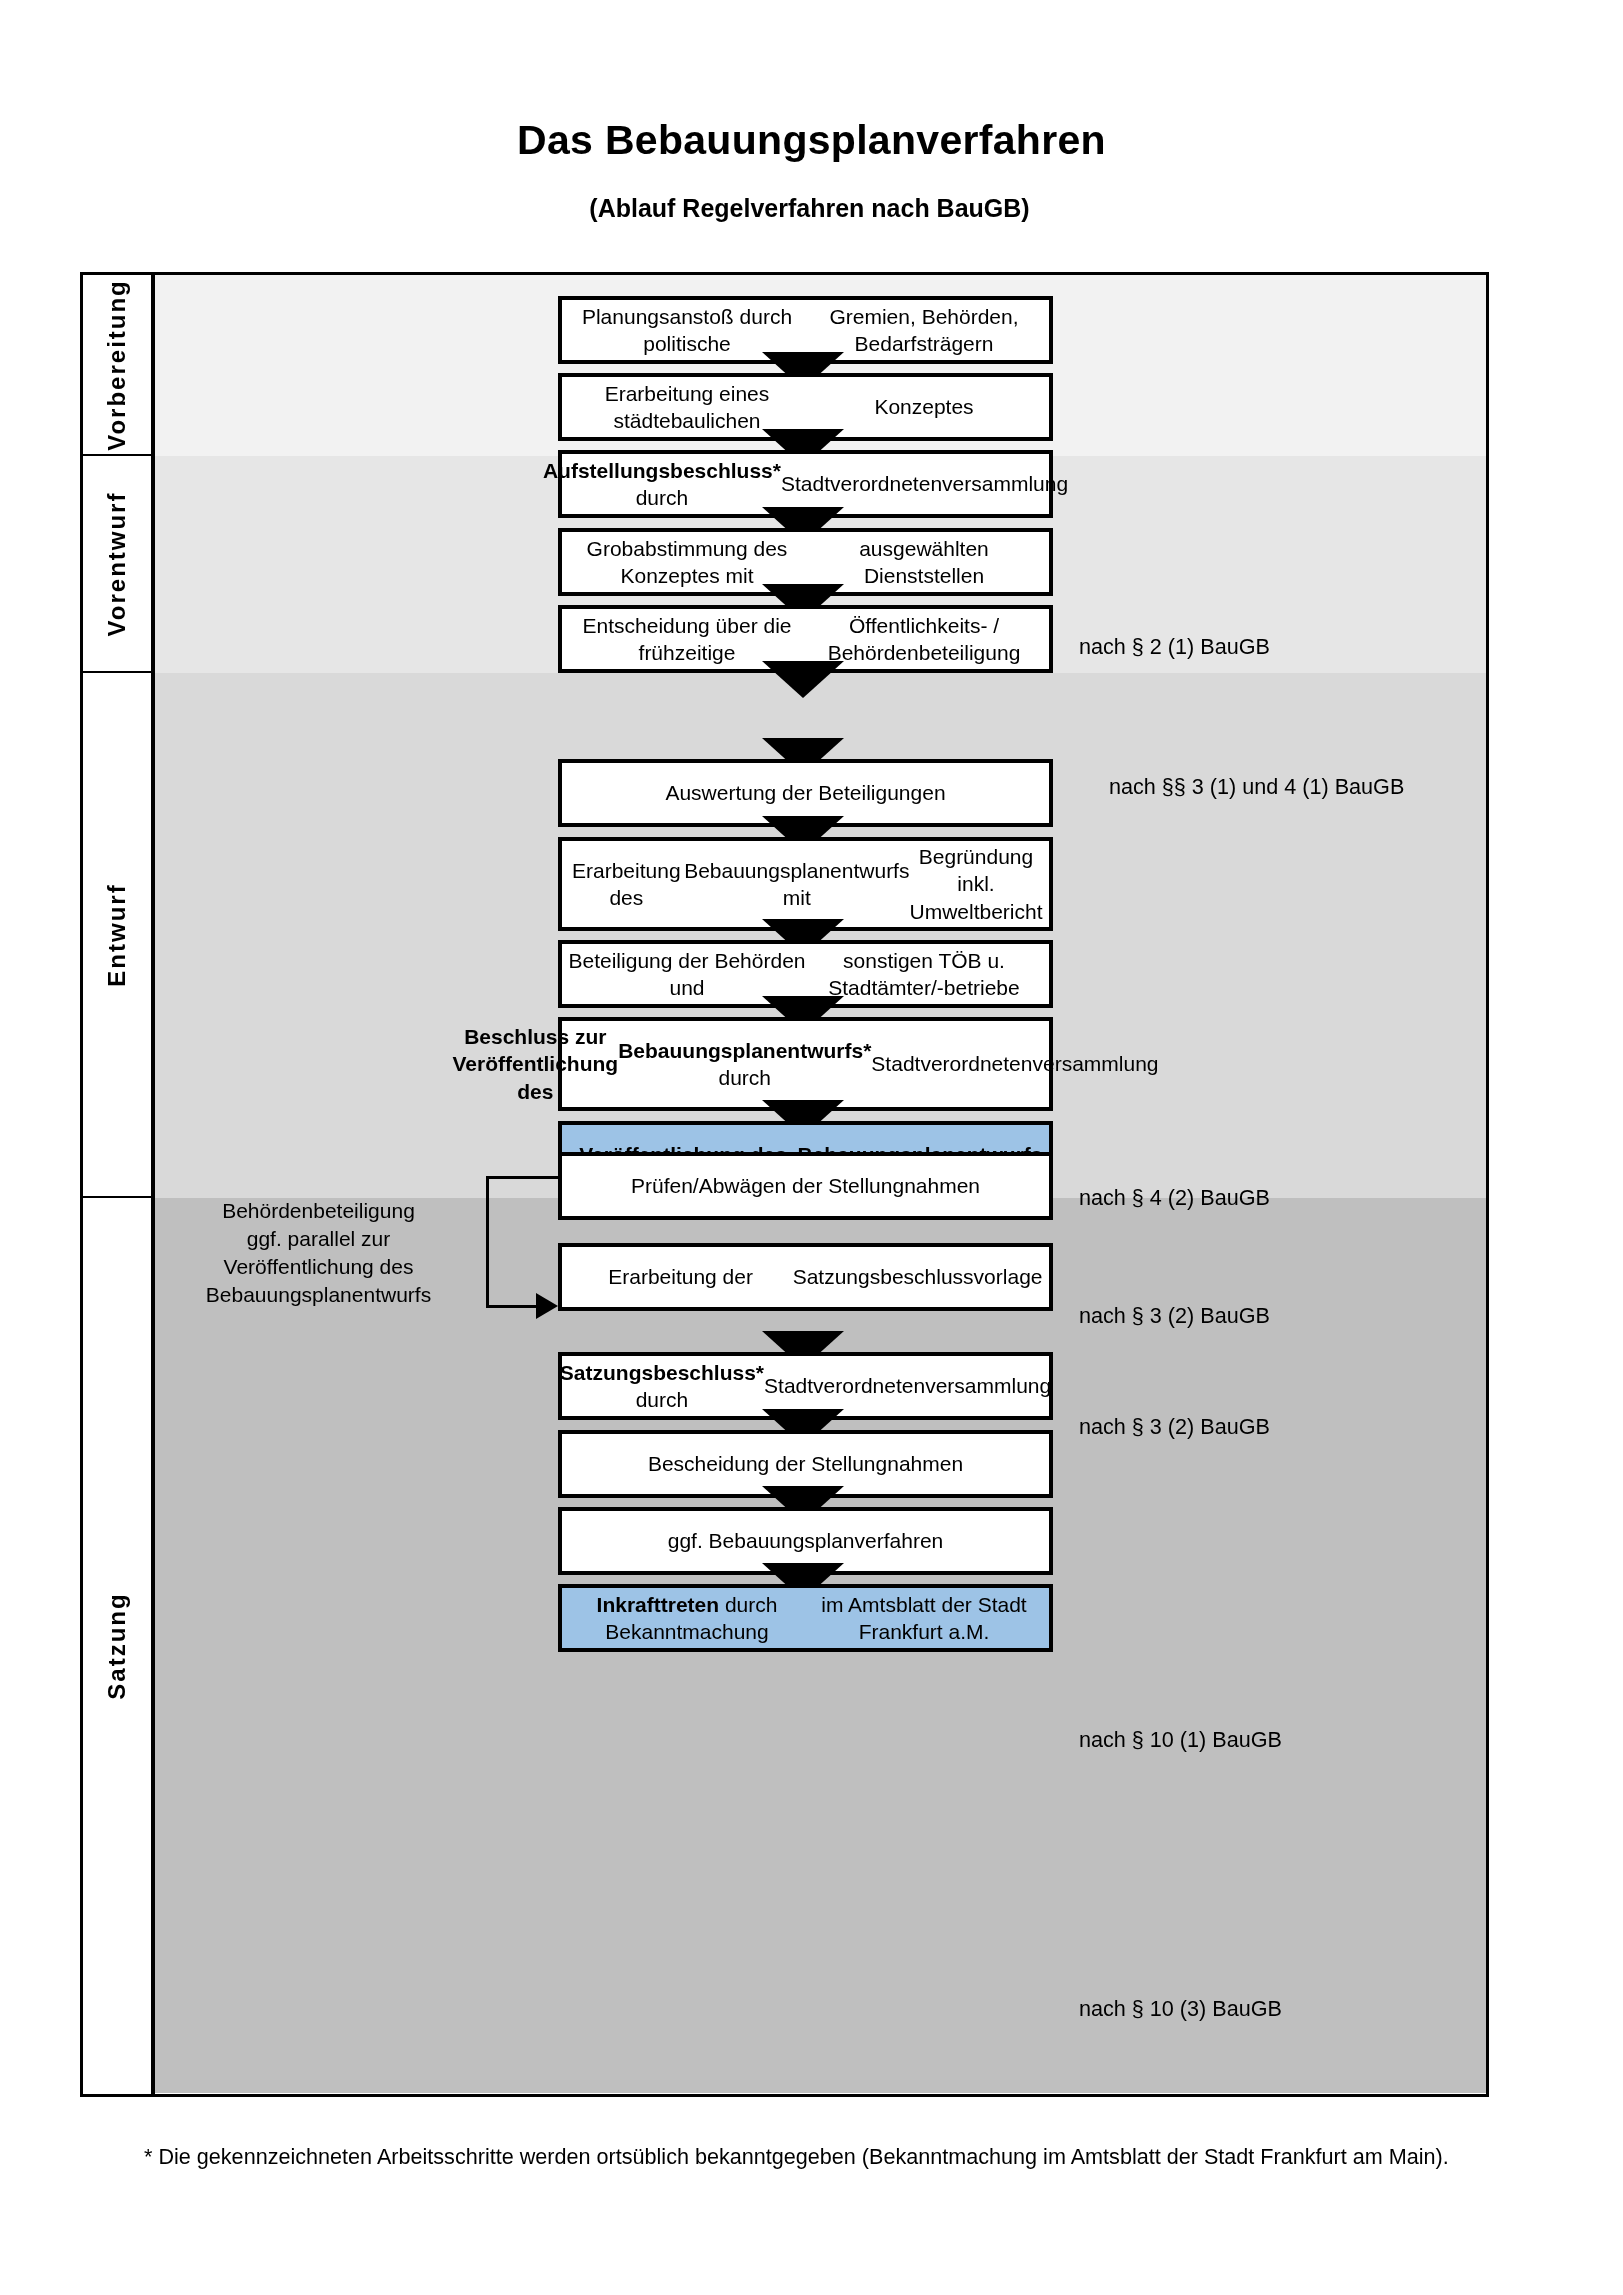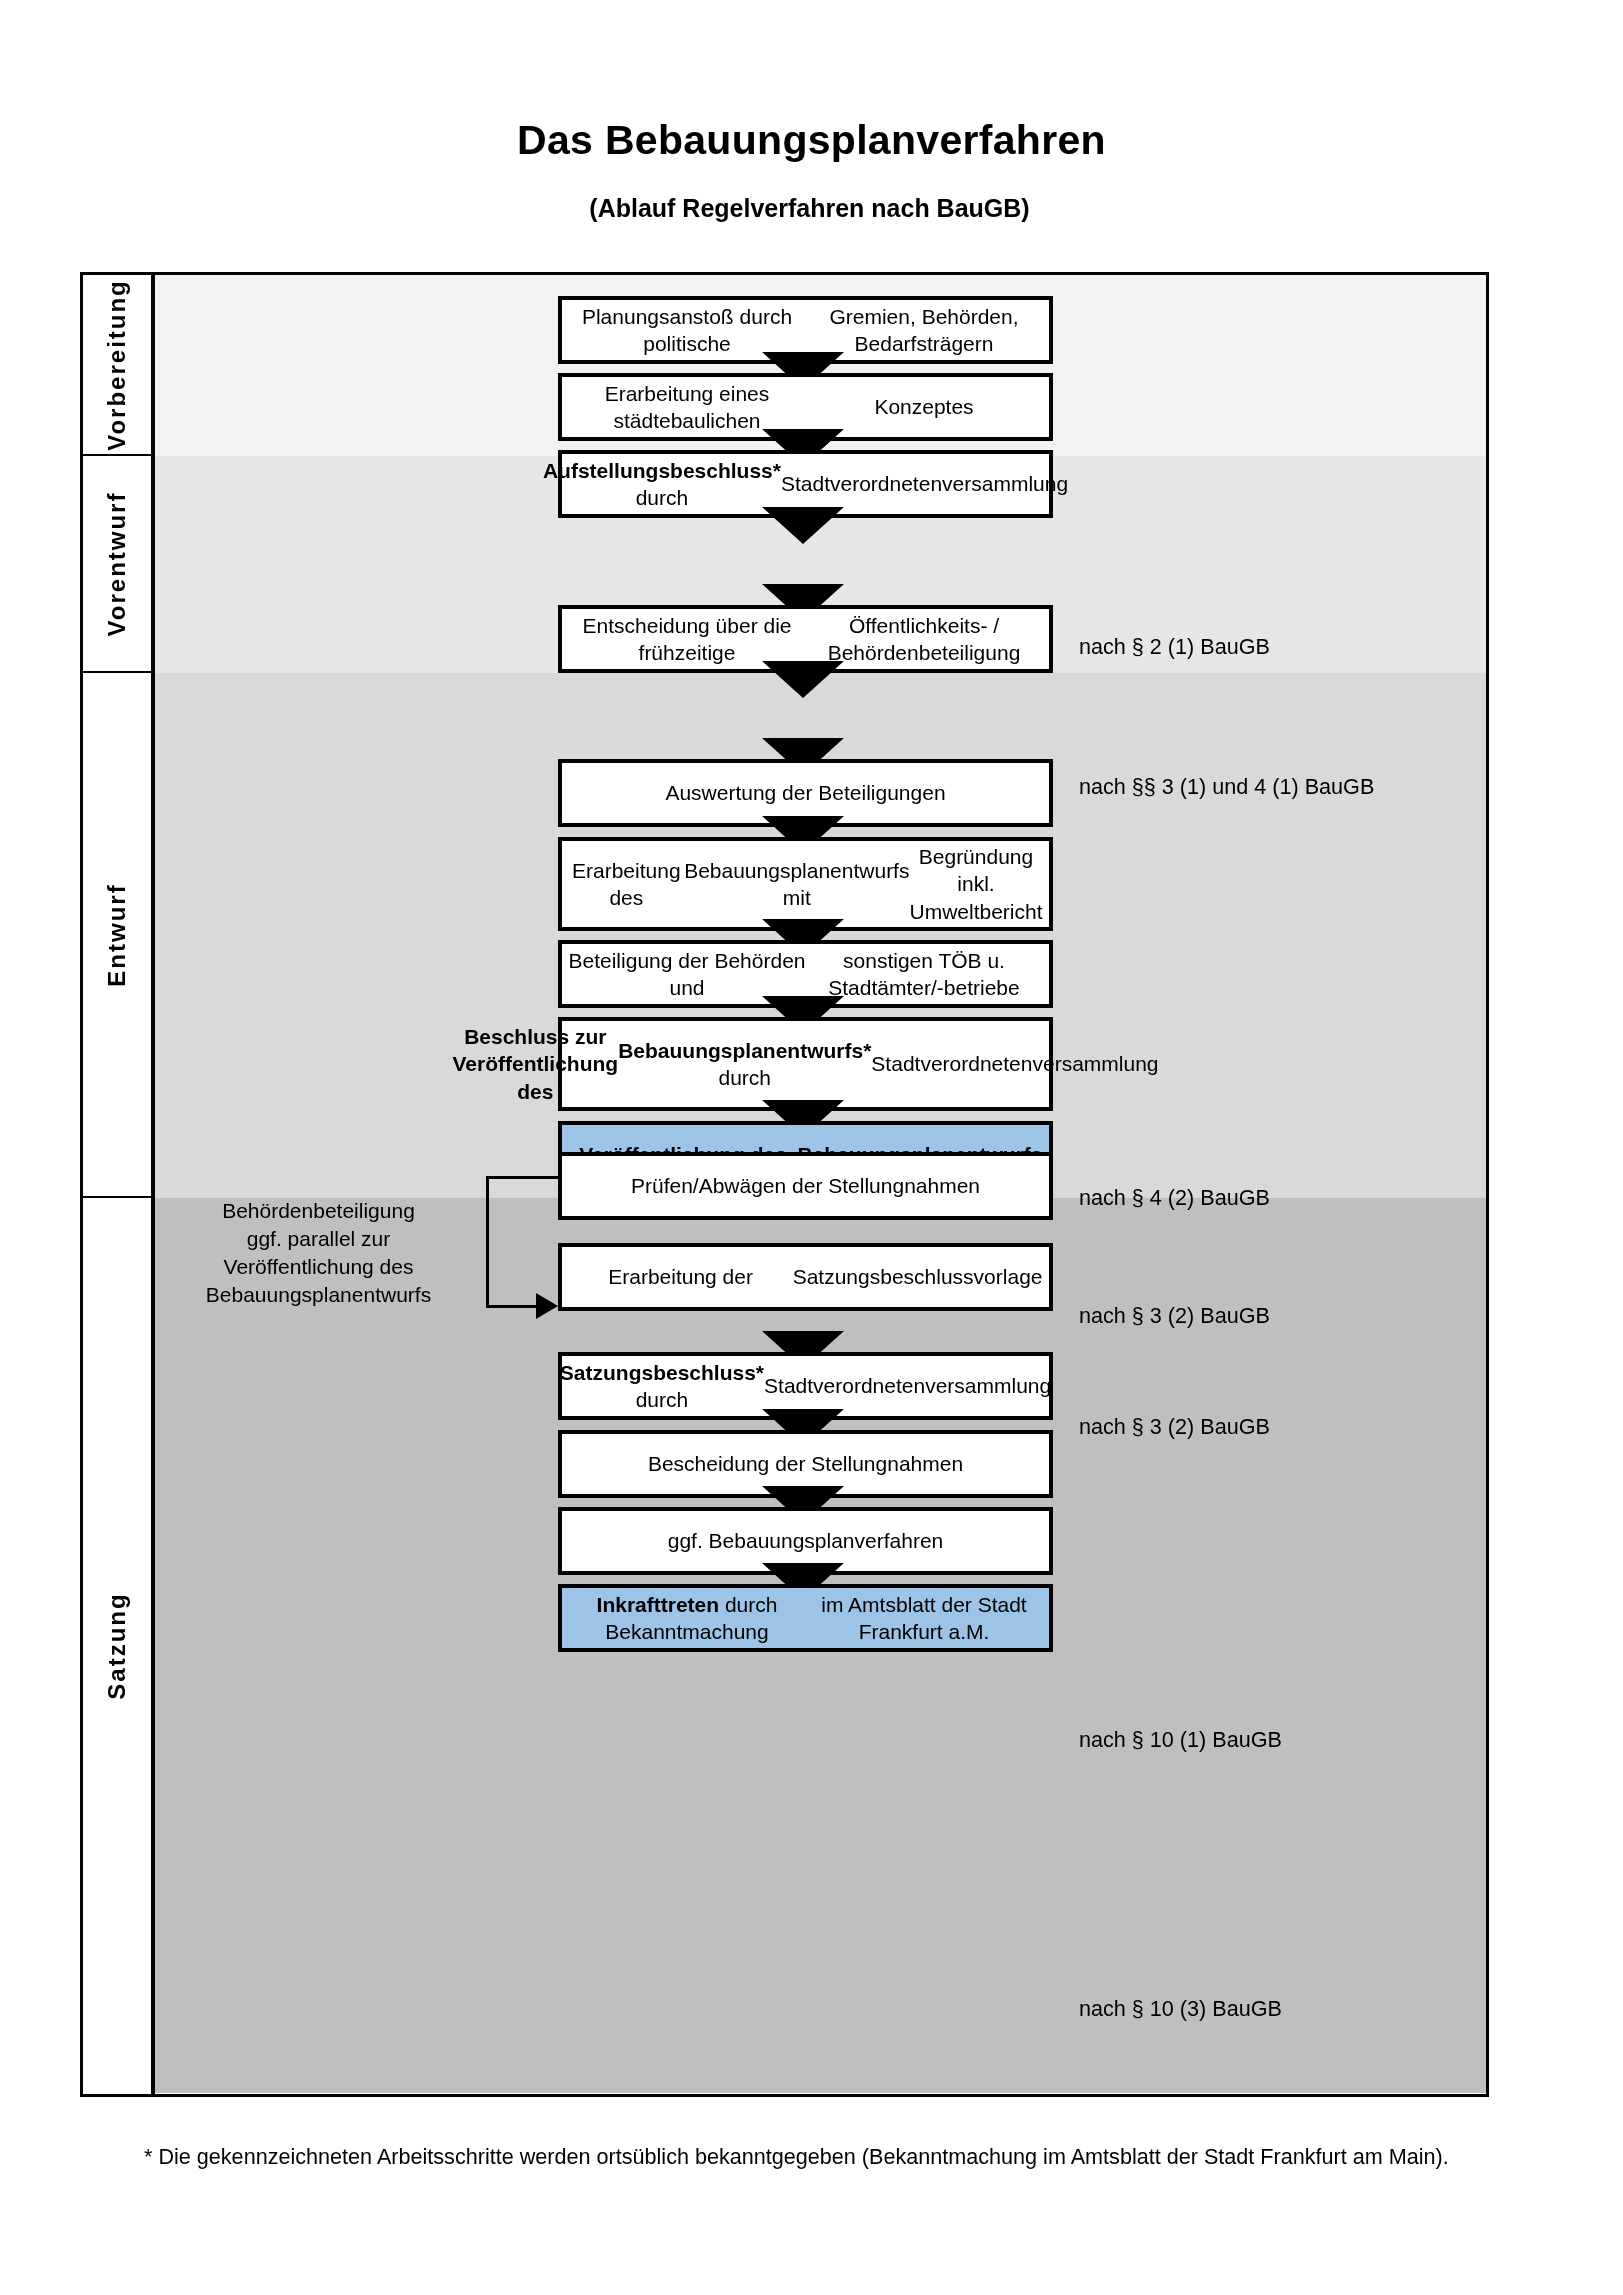--- a/index.html
+++ b/index.html
@@ -226,20 +226,24 @@
     <span class="line">Konzeptes</span>
   </div>
   <div class="down-arrow" style="top:154px;"></div>
 
   <div class="flow-box" style="top:175px; height:68px;">
     <span class="line"><b>Aufstellungsbeschluss*</b><span> durch</span></span>
     <span class="line">Stadtverordnetenversammlung</span>
   </div>
   <div class="down-arrow" style="top:232px;"></div>
 
+  <div class="flow-box" style="top:253px; height:68px;">
+    <span class="line">Grobabstimmung des Konzeptes mit</span>
+    <span class="line">ausgewählten Dienststellen</span>
+  </div>
   <div class="down-arrow" style="top:309px;"></div>
 
   <div class="flow-box" style="top:330px; height:68px;">
     <span class="line">Entscheidung über die frühzeitige</span>
     <span class="line">Öffentlichkeits- / Behördenbeteiligung</span>
   </div>
   <div class="down-arrow" style="top:386px;"></div>
 
   <div class="down-arrow" style="top:463px;"></div>
 
@@ -300,21 +304,21 @@
     <span class="line">ggf. Bebauungsplanverfahren</span>
   </div>
   <div class="down-arrow" style="top:1288px;"></div>
 
   <div class="flow-box blue" style="top:1309px; height:68px;">
     <span class="line"><b>Inkrafttreten</b><span> durch Bekanntmachung</span></span>
     <span class="line">im Amtsblatt der Stadt Frankfurt a.M.</span>
   </div>
 
   <div class="note" style="top:359px;">nach § 2 (1) BauGB</div>
-  <div class="note" style="top:499px;">nach §§ 3 (1) und 4 (1) BauGB</div>
+  <div class="note" style="top:499px;margin-left:30px;">nach §§ 3 (1) und 4 (1) BauGB</div>
   <div class="note" style="top:910px;">nach § 4 (2) BauGB</div>
   <div class="note" style="top:1028px;">nach § 3 (2) BauGB</div>
   <div class="note" style="top:1139px;">nach § 3 (2) BauGB</div>
   <div class="note" style="top:1452px;">nach § 10 (1) BauGB</div>
   <div class="note" style="top:1721px;">nach § 10 (3) BauGB</div>
 
 </div>
 
 <div id="footnote">* Die gekennzeichneten Arbeitsschritte werden ortsüblich bekanntgegeben (Bekanntmachung im Amtsblatt  der Stadt Frankfurt am Main).</div>
 

